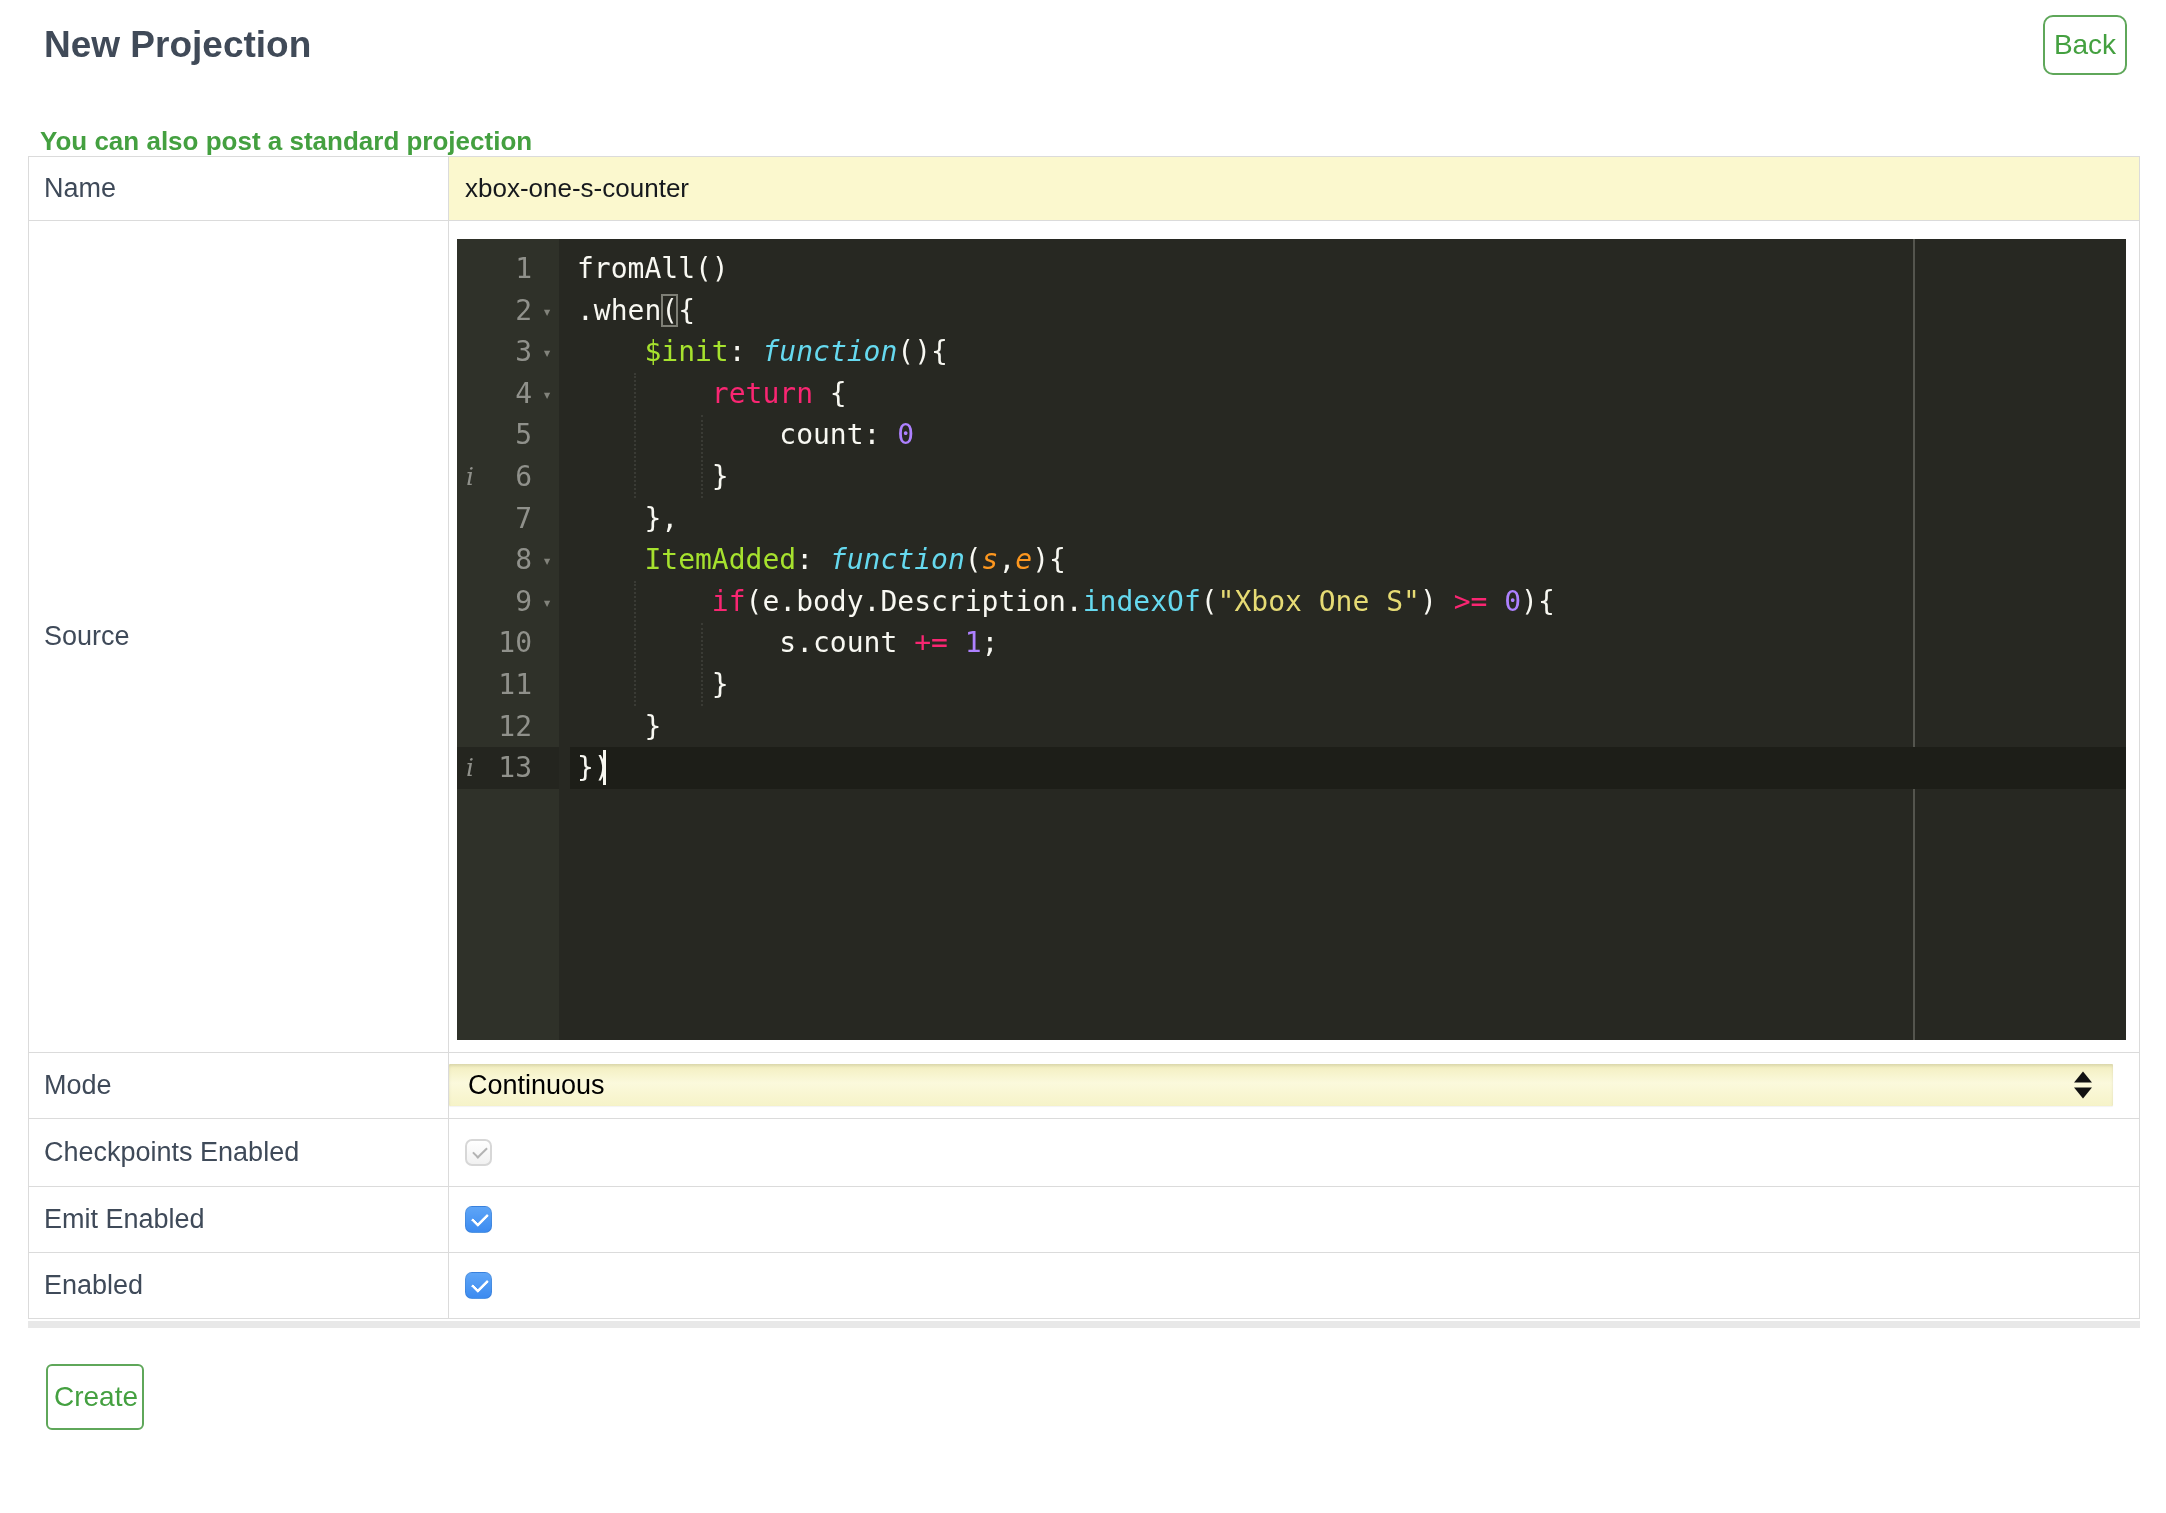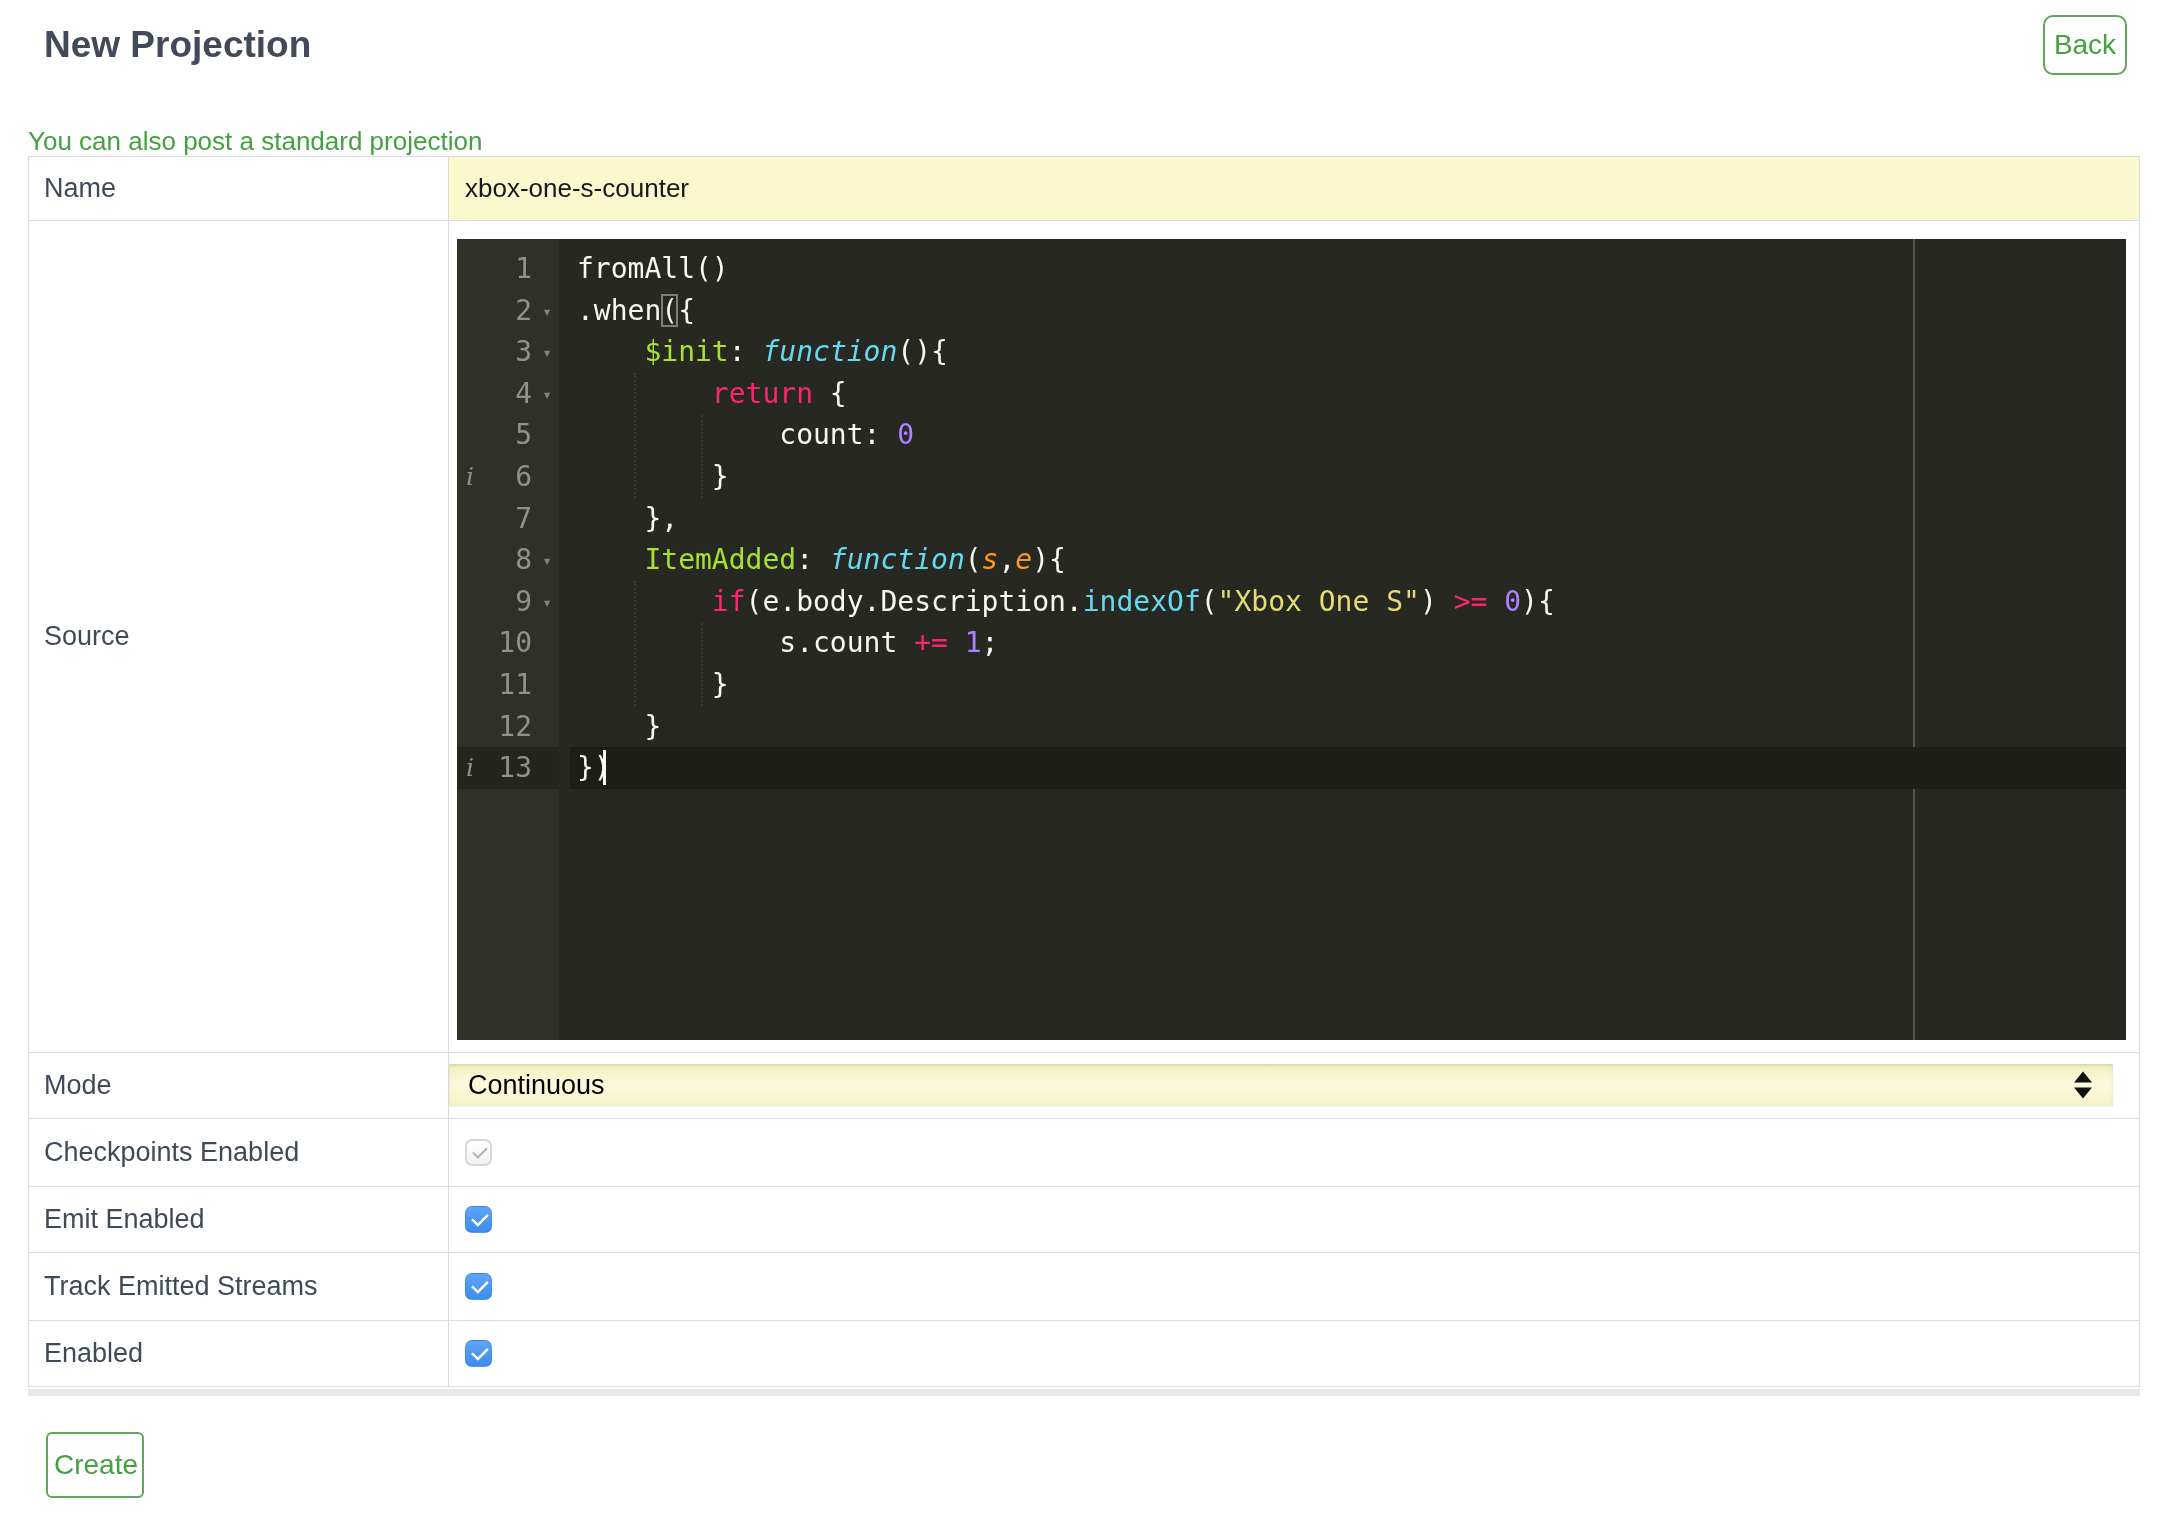--- a/index.html
+++ b/index.html
@@ -5,22 +5,22 @@
   html,body{margin:0;padding:0;background:#fff;width:2166px;height:1513px;
     font-family:"Liberation Sans", sans-serif;-webkit-font-smoothing:antialiased;overflow:hidden;}
   .page{position:relative;width:2166px;height:1513px;}
 
   
   .header{position:relative;height:128px;}
   .title{position:absolute;left:44px;top:24px;margin:0;font-size:37px;font-weight:700;color:var(--title_text,#404A58);}
   .btn{background:#fff;border:2px solid var(--green_border,#5FA75A);color:var(--accent_green,#4BA046);
     border-radius:10px;cursor:pointer;font-family:inherit;}
   .back-btn{position:absolute;top:15px;right:39px;width:84px;height:60px;font-size:28px;}
-  .std-link{display:block;margin-left:28px;font-size:26px;line-height:26px;color:var(--accent_green,#3F9C3F);
-    text-decoration:none;cursor:pointer;}
+  .std-link{display:block;margin-left:40px;font-size:26px;line-height:26px;color:var(--accent_green,#3F9C3F);
+    text-decoration:none;cursor:pointer;font-weight:bold;}
 
   
   .form-table{margin:2px 0 0 28px;width:2112px;border:1px solid var(--border_grey,#DBDBDB);border-bottom:none;box-sizing:border-box;}
   .row{display:flex;border-bottom:1px solid var(--border_grey,#DBDBDB);}
   .cell{box-sizing:border-box;}
   .cell.label{width:420px;flex:0 0 420px;border-right:1px solid var(--border_grey,#DBDBDB);
     display:flex;align-items:center;padding-left:15px;font-size:27px;color:var(--label_text,#3F4A59);}
   .cell.value{flex:1 1 auto;position:relative;}
   .row-name{height:63px;}
   .row-source{height:831px;}
@@ -174,37 +174,29 @@
 
     <div class="row row-cb-b">
       <div class="cell label">Emit Enabled</div>
       <div class="cell value">
         <div class="cb-wrap">
             <span class="cb checked"></span>
           </div>
       </div>
     </div>
 
-    <div class="row row-cb-a">
-      <div class="cell label">Track Emitted Streams</div>
+
+    <div class="row row-cb-b">
+      <div class="cell label">Enabled</div>
       <div class="cell value">
         <div class="cb-wrap">
             <span class="cb checked"></span>
           </div>
       </div>
     </div>
 
-    <div class="row row-cb-b">
-      <div class="cell label">Enabled</div>
-      <div class="cell value">
-        <div class="cb-wrap">
-            <span class="cb checked"></span>
-          </div>
-      </div>
-    </div>
-
   </div>
 
   <div class="table-shadow"></div>
 
   <button class="btn create-btn">Create</button>
 
 </div>
 
 </body></html>

